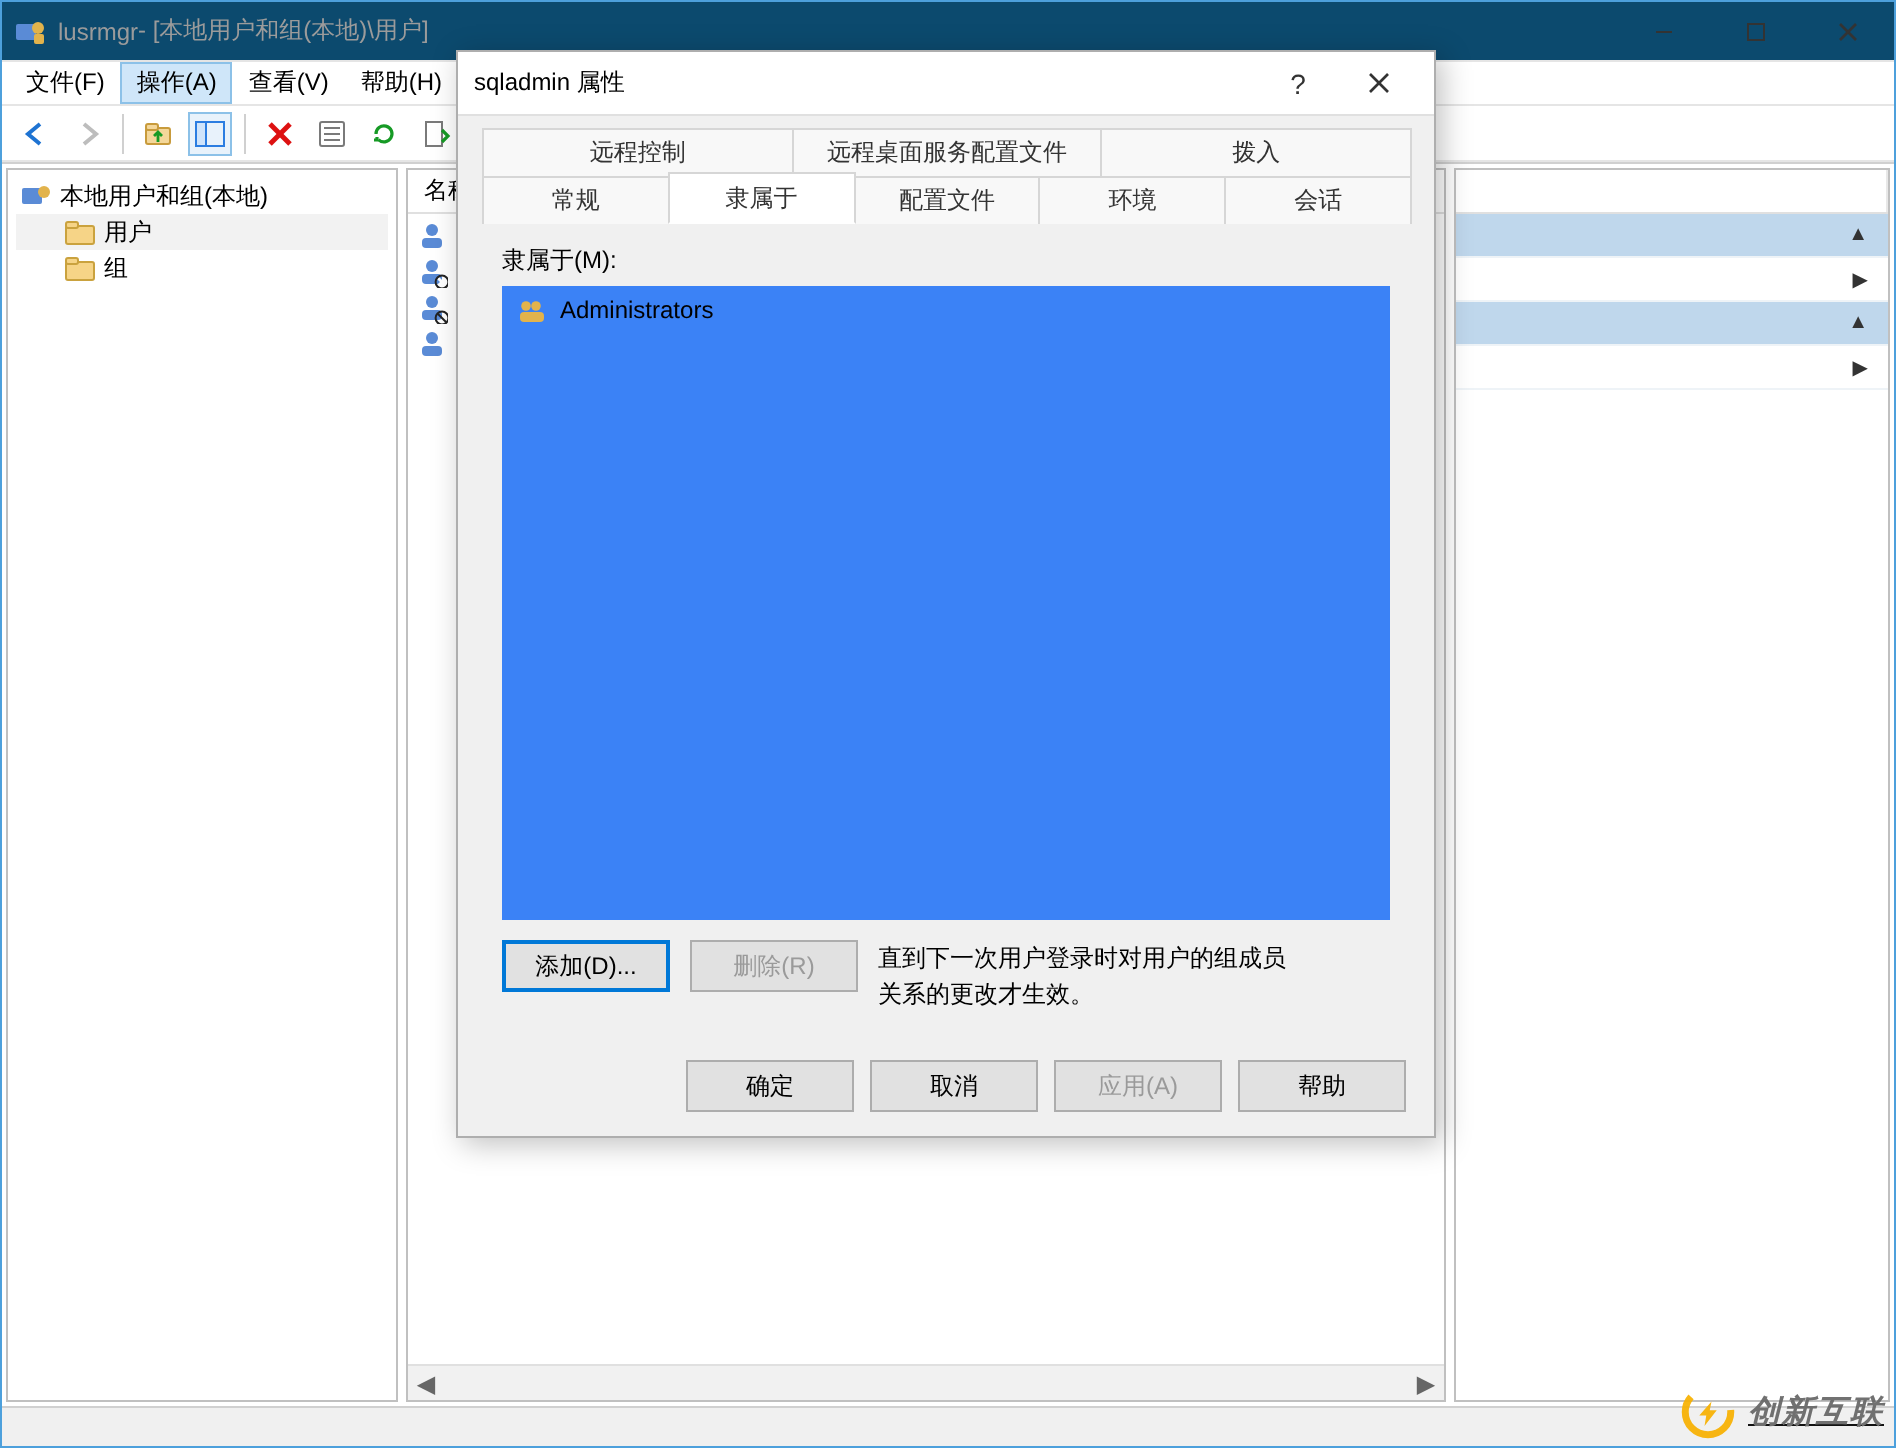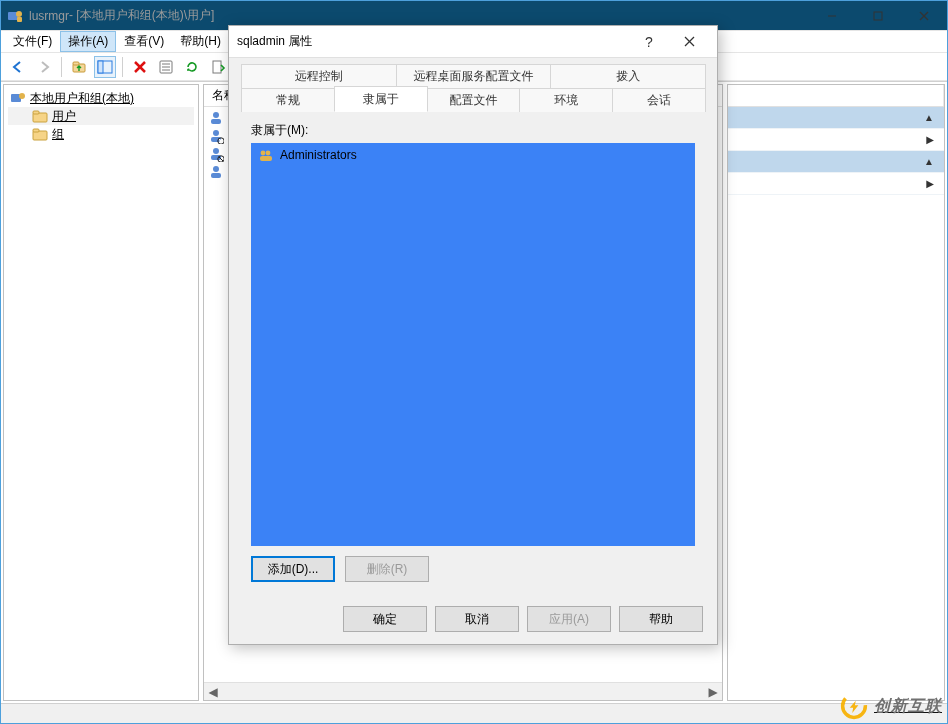--- a/index.html
+++ b/index.html
@@ -76,21 +76,21 @@
     margin:2px;
     background:#fff;
     overflow:hidden;
     display:flex; flex-direction:column;
   }
   .pane-left { width:196px; }
   .pane-mid  { flex:1; min-width:0; }
   .pane-right{ width:218px; }
 
   .tree { padding:4px; font-size:12px; }
-  .tree-row { display:flex; align-items:center; height:18px; padding:1px 2px; gap:4px;text-decoration:underline; }
+  .tree-row { display:flex; align-items:center; height:18px; padding:1px 2px; gap:4px; }
   .tree-row .ticon { width:16px; height:16px; flex:0 0 16px; }
   .tree-indent { width:18px; display:inline-block; }
   .tree-row.sel { background:#f2f2f2; }
 
   .col-header {
     height:22px; border-bottom:1px solid #e0e0e0;
     display:flex; align-items:center;
     background:#fff;
   }
   .col-header .col { padding:0 8px; height:100%; display:flex; align-items:center; border-right:1px solid #e8e8e8; }
@@ -118,21 +118,21 @@
     padding:0 10px;
     border-bottom:1px solid #eef3f7;
   }
   .right-row.hdr { background:#bfd7ec; color:#000; font-weight:normal; }
   .right-row .arrow { font-size:10px; color:#333; }
 
   
   .dialog {
     position:absolute;
     left:228px; top:25px;
-    width:490px; height:620px;
+    width:490px; height:544px;
     background:#f0f0f0;
     border:1px solid #aeaeae;
     box-shadow: 3px 3px 14px rgba(0,0,0,.25);
     display:flex; flex-direction:column;
   }
   .dlg-title {
     height:32px;
     background:#fff;
     display:flex; align-items:center;
     padding:0 8px;
@@ -501,20 +501,21 @@
               <rect x="2" y="9" width="12" height="5" rx="2" fill="#e2b34c"></rect>
             </svg>
         </span>
         <span>Administrators</span>
       </div>
     </div>
 
     <div class="below-list">
       <button class="btn primary">添加(D)...</button>
       <button class="btn disabled">删除(R)</button>
+      <div class="note">直到下一次用户登录时对用户的组成员关系的更改才生效。</div>
     </div>
   </div>
 
   <div class="dlg-footer">
     <button class="btn">确定</button>
     <button class="btn">取消</button>
     <button class="btn disabled">应用(A)</button>
     <button class="btn">帮助</button>
   </div>
 </div>

